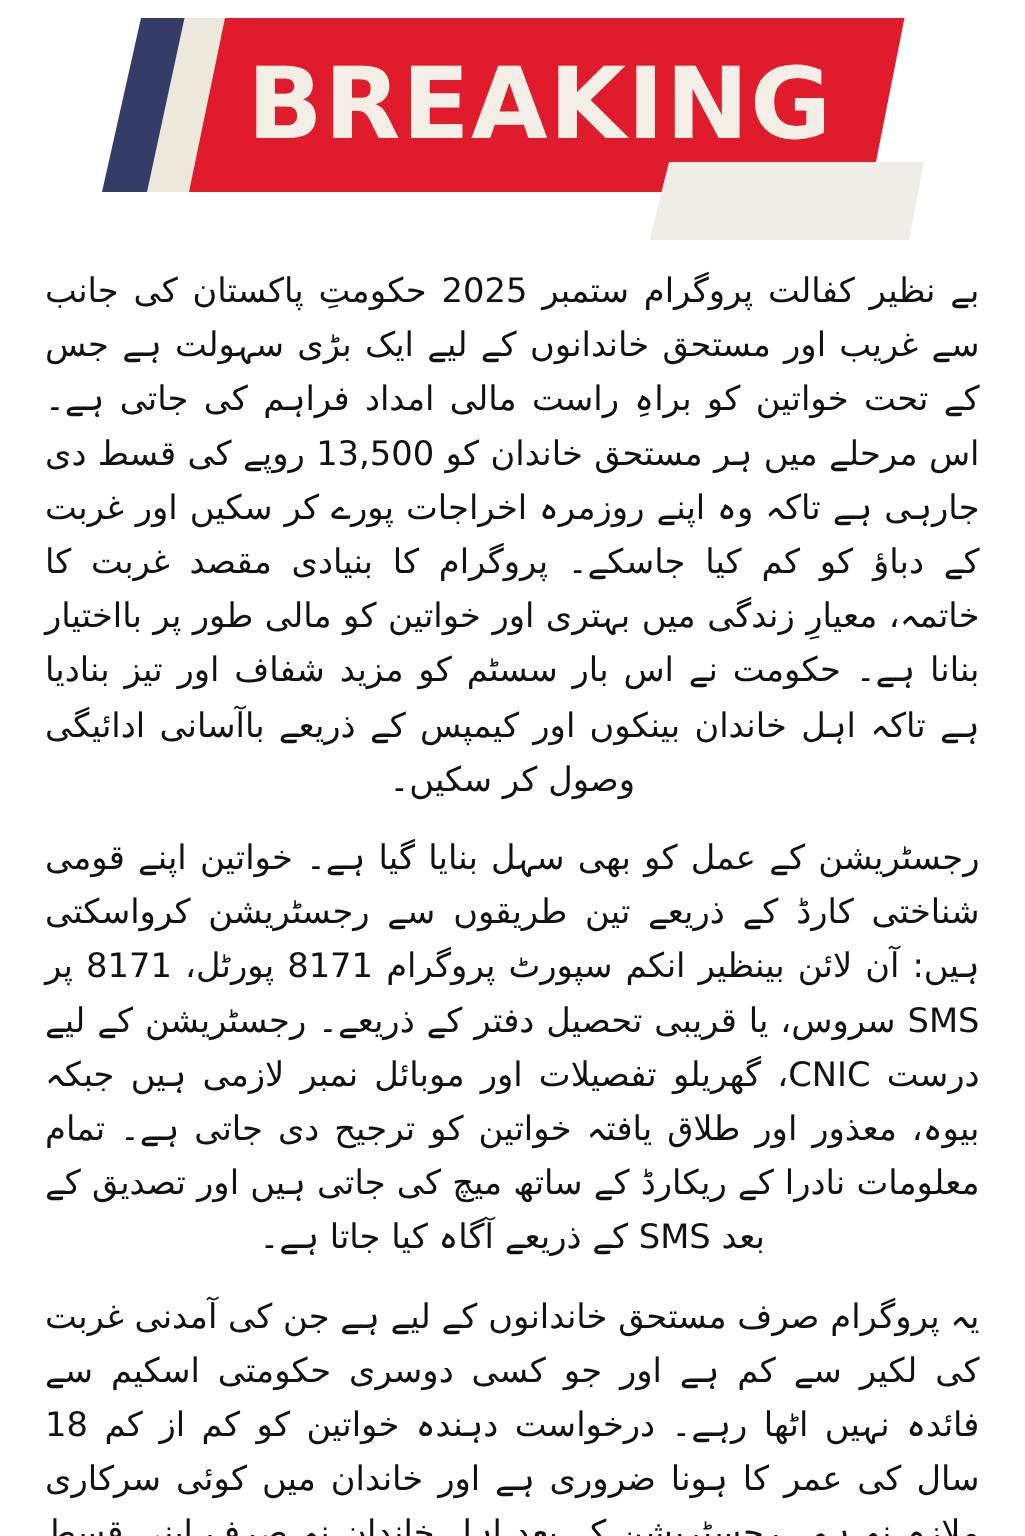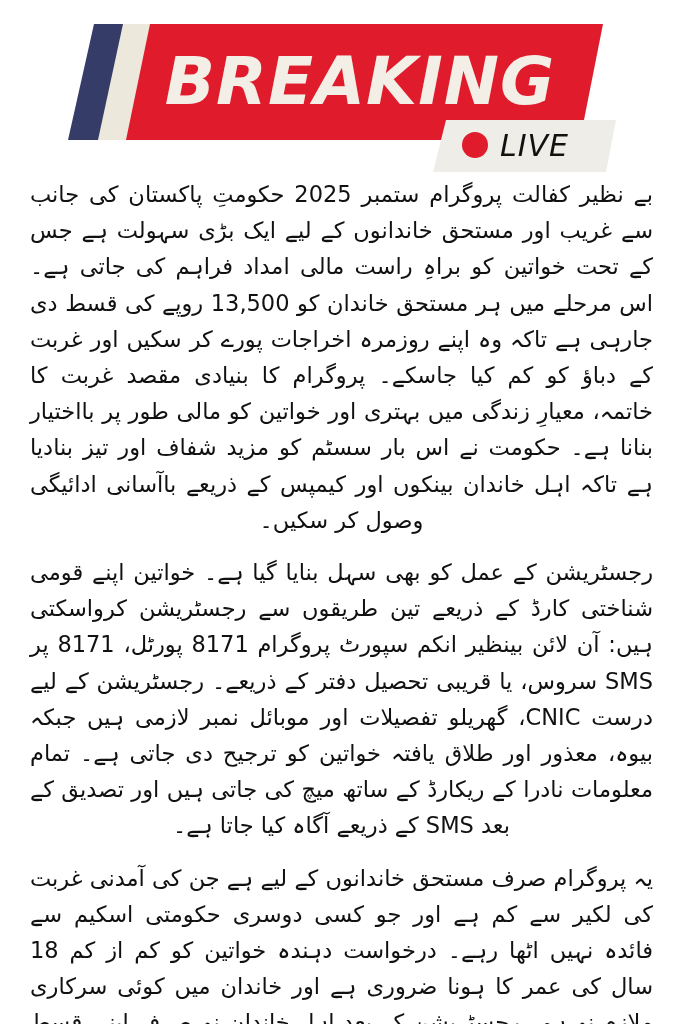--- a/index.html
+++ b/index.html
@@ -1,17 +1,17 @@
 <!DOCTYPE html>
 <html><head>
 <meta charset="utf-8">
 <style>
   html, body { margin: 0; padding: 0; background: #ffffff; }
   body { width: 683px; height: 1024px; position: relative; overflow: hidden; font-family: "DejaVu Sans", sans-serif; }
-  .banner { position: absolute; left: 0; top: 12px; width: 683px; height: 165px; font-style: italic; }
+  .banner { position: absolute; left: 0; top: 0; width: 683px; height: 165px; }
   .banner svg { position: absolute; left: 0; top: 0; }
   .breaking-text {
     position: absolute; left: 160px; top: 30px; width: 400px; height: 80px;
     font-family: "DejaVu Sans", sans-serif; font-weight: bold; font-size: 66px;
     color: #f3efe6; letter-spacing: 1px; line-height: 80px; text-align: center;
   }
   .live-badge { position: absolute; left: 462px; top: 112px; height: 42px; display: flex; align-items: center; }
   .live-dot { width: 26px; height: 26px; border-radius: 50%; background: #e01b2c; margin-right: 12px; }
   .live-text { font-family: "DejaVu Sans", sans-serif; font-size: 30px; color: #111; letter-spacing: 1px; }
   .article {
@@ -25,23 +25,19 @@
 <body>
 
 <div class="banner">
   <svg width="683" height="165" viewBox="0 0 683 165">
     <polygon points="94,12 125,12 100,128 68,128" fill="#363c68"></polygon>
     <polygon points="123,12 152,12 127,128 98,128" fill="#ece9dc"></polygon>
     <polygon points="150,12 603,12 580,128 126,128" fill="#e01b2c"></polygon>
     <polygon points="446,108 616,108 606,160 433,160" fill="#efede8"></polygon>
   </svg>
   <div class="breaking-text">BREAKING</div>
-  <div class="live-badge">
-    <span class="live-dot"></span>
-    <span class="live-text">LIVE</span>
-  </div>
 </div>
 
 <div class="article">
   <p>بے نظیر کفالت پروگرام ستمبر 2025 حکومتِ پاکستان کی جانب سے غریب اور مستحق خاندانوں کے لیے ایک بڑی سہولت ہے جس کے تحت خواتین کو براہِ راست مالی امداد فراہم کی جاتی ہے۔ اس مرحلے میں ہر مستحق خاندان کو 13,500 روپے کی قسط دی جارہی ہے تاکہ وہ اپنے روزمرہ اخراجات پورے کر سکیں اور غربت کے دباؤ کو کم کیا جاسکے۔ پروگرام کا بنیادی مقصد غربت کا خاتمہ، معیارِ زندگی میں بہتری اور خواتین کو مالی طور پر بااختیار بنانا ہے۔ حکومت نے اس بار سسٹم کو مزید شفاف اور تیز بنادیا ہے تاکہ اہل خاندان بینکوں اور کیمپس کے ذریعے باآسانی ادائیگی وصول کر سکیں۔</p>
   <p>رجسٹریشن کے عمل کو بھی سہل بنایا گیا ہے۔ خواتین اپنے قومی شناختی کارڈ کے ذریعے تین طریقوں سے رجسٹریشن کرواسکتی ہیں: آن لائن بینظیر انکم سپورٹ پروگرام 8171 پورٹل، 8171 پر SMS سروس، یا قریبی تحصیل دفتر کے ذریعے۔ رجسٹریشن کے لیے درست CNIC، گھریلو تفصیلات اور موبائل نمبر لازمی ہیں جبکہ بیوہ، معذور اور طلاق یافتہ خواتین کو ترجیح دی جاتی ہے۔ تمام معلومات نادرا کے ریکارڈ کے ساتھ میچ کی جاتی ہیں اور تصدیق کے بعد SMS کے ذریعے آگاہ کیا جاتا ہے۔</p>
   <p>یہ پروگرام صرف مستحق خاندانوں کے لیے ہے جن کی آمدنی غربت کی لکیر سے کم ہے اور جو کسی دوسری حکومتی اسکیم سے فائدہ نہیں اٹھا رہے۔ درخواست دہندہ خواتین کو کم از کم 18 سال کی عمر کا ہونا ضروری ہے اور خاندان میں کوئی سرکاری ملازم نہ ہو۔ رجسٹریشن کے بعد اہل خاندان نہ صرف اپنی قسط وصول کر سکتے ہیں بلکہ آن لائن پورٹل کے ذریعے اپنی اہلیت اور ادائیگی کی تازہ ترین صورتحال بھی باآسانی گھر بیٹھے چیک کر سکتے ہیں۔</p>
 </div>
 
 </body></html>

